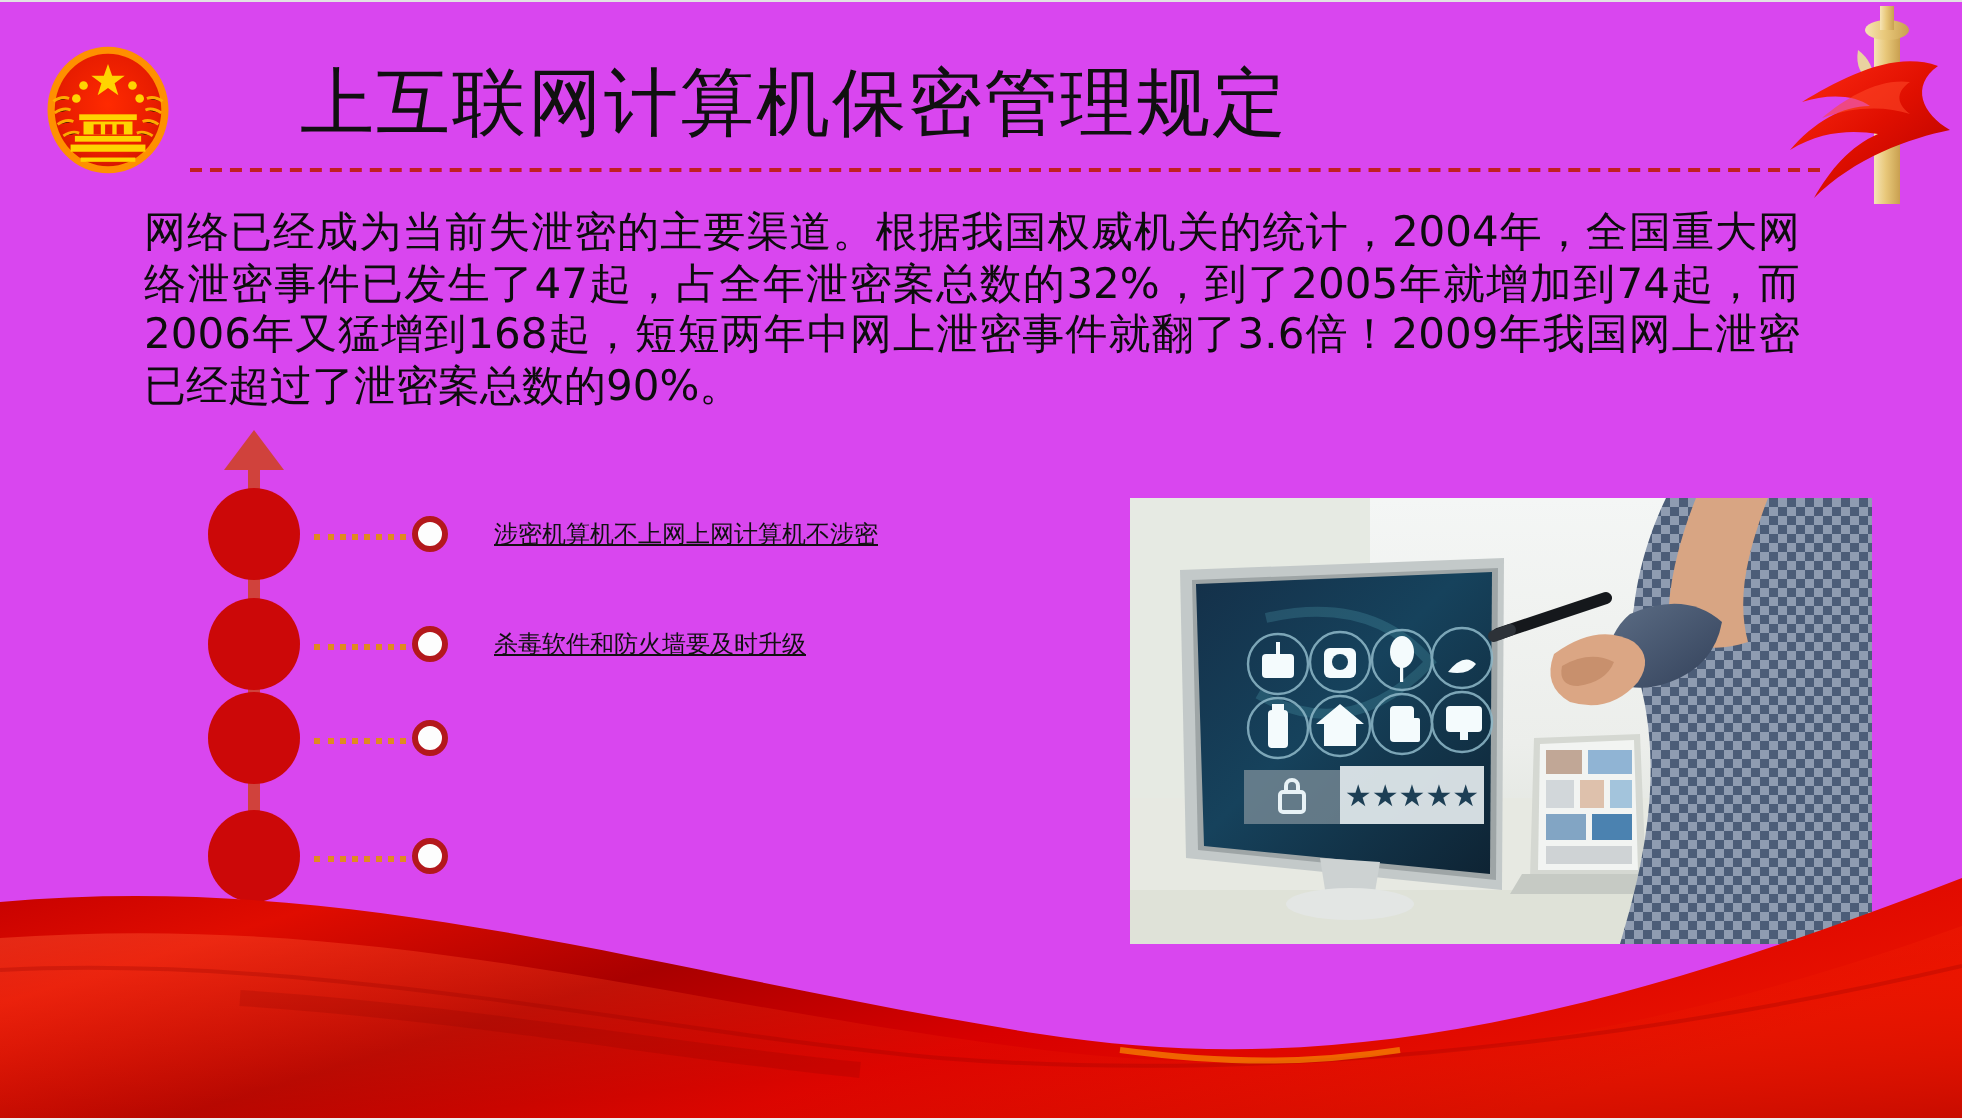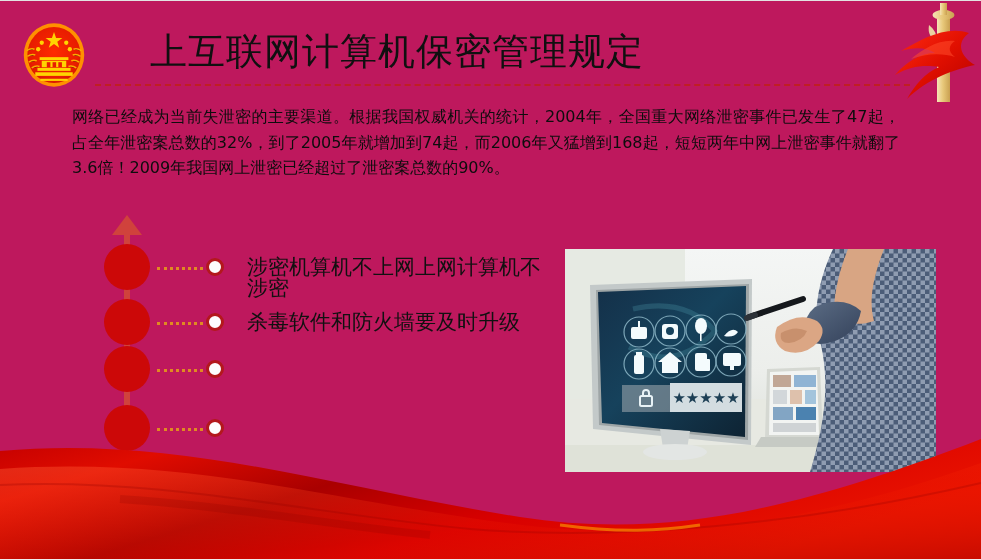--- a/index.html
+++ b/index.html
@@ -3,21 +3,21 @@
 <meta charset="utf-8">
 <style>
   html,body{margin:0;padding:0;background:#fff;}
   body{
     font-family:"Liberation Sans","DejaVu Sans",sans-serif;
   }
   #slide{
     position:relative;
     width:981px;
     height:560px;
-    background:#be185d;
+    background:#d946ef;
     overflow:hidden;
     border-top:1px solid #e2e2e2;
     border-bottom:1px solid #efefef;
     box-sizing:border-box;
   }
 
   
   #emblem{
     position:absolute;
     left:18px; top:18px;
@@ -48,21 +48,21 @@
     right:0px; top:-6px;
     width:130px; height:120px;
     pointer-events:none;
   }
 
   
   #para{
     position:absolute;
     left:72px; top:103px;
     width:828px;
-    font-size:16px;
+    font-size:21px;
     line-height:25.5px;
     color:#0d0d0d;
     font-family:"DejaVu Sans","Liberation Sans",sans-serif;
     text-align:justify;
     text-justify:inter-character;
   }
 
   
   #timeline-axis{
     position:absolute;
@@ -97,25 +97,26 @@
     left:206px;
     width:18px;height:18px;
     border-radius:50%;
     border:3px solid #b3181c;
     background:#fdfdfd;
     box-sizing:border-box;
   }
   .bullet-text{
     position:absolute;
     left:247px;
-    font-size:21px;
+    font-size:12px;
     line-height:21px;
     color:#111;
     font-family:"DejaVu Sans","Liberation Sans",sans-serif;
     width:300px;
+    text-decoration:underline;
   }
 
   
   #photo{
     position:absolute;
     left:565px; top:248px;
     width:371px; height:223px;
     overflow:hidden;
     background:#d7dcd9;
   }

